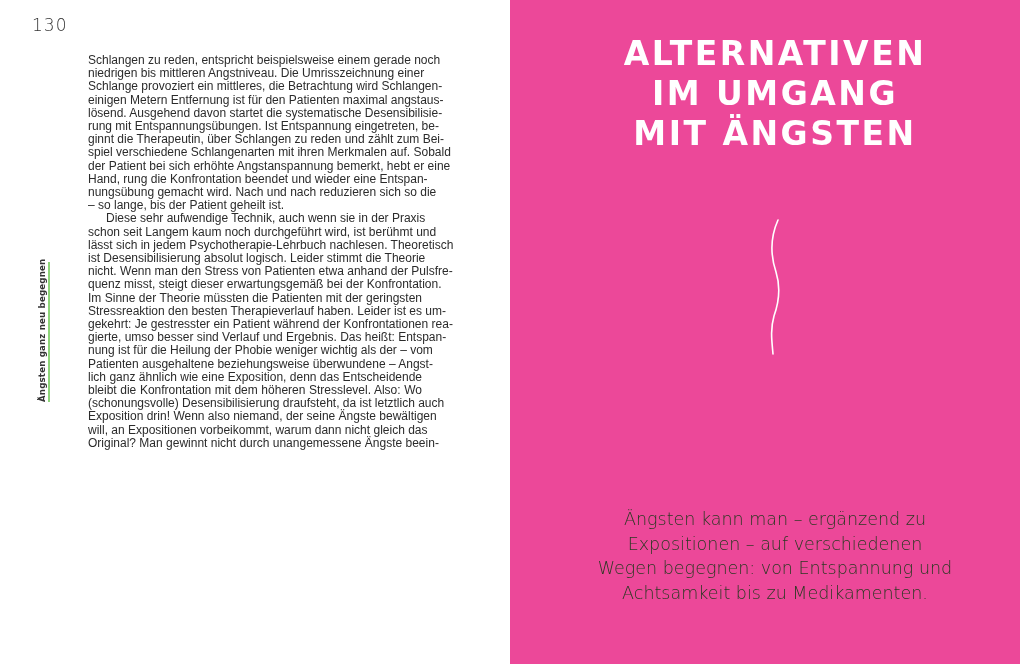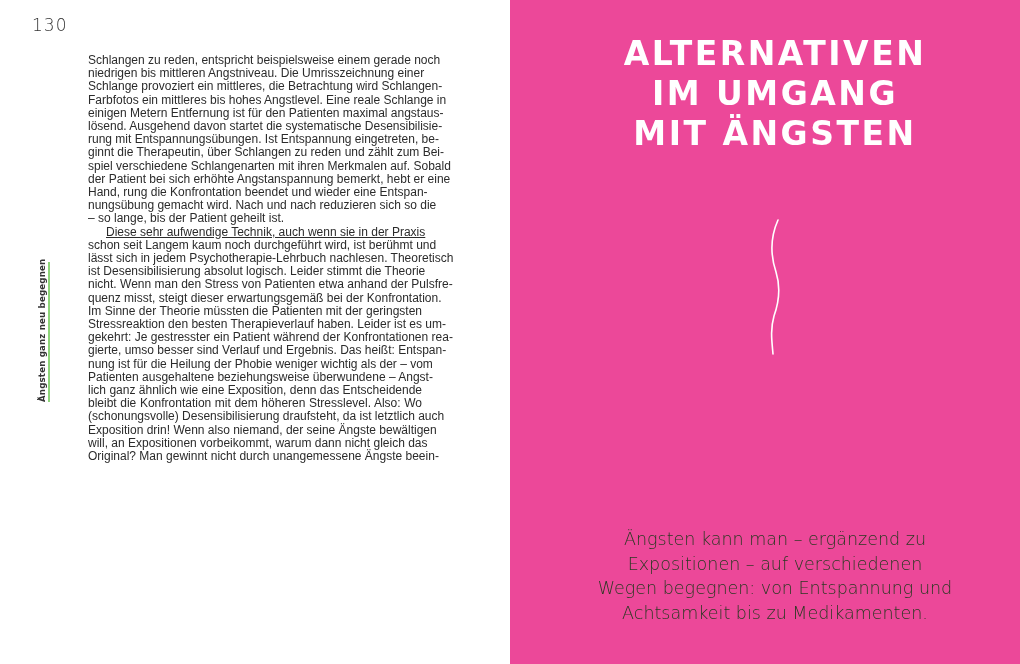--- a/index.html
+++ b/index.html
@@ -77,21 +77,20 @@
       display: block;
       white-space: nowrap;
       text-align: justify;
       text-align-last: justify;
     }
     .body-text .line.last {
       text-align-last: left;
     }
     .body-text .line.indent {
       padding-left: 18px;
-      text-decoration: underline;
     }
     .right-page {
       position: absolute;
       left: 510px;
       top: 0;
       width: 562px;
       height: 664px;
       background: #ec4899;
     }
     .chapter-title {
@@ -121,21 +120,20 @@
       position: absolute;
       left: 60px;
       top: 507px;
       width: 410px;
       text-align: center;
       font-family: "DejaVu Sans", sans-serif;
       font-weight: 300;
       font-size: 17.5px;
       line-height: 24.5px;
       color: #2a3a22;
-      margin-top: 20px;
     }
     .summary span {
       display: block;
       white-space: nowrap;
     }
   </style>
 </head>
 <body>
 
 <div class="left-page">
@@ -143,21 +141,20 @@
 
   <div class="side-label-wrap">
     <div class="side-label">Ängsten ganz neu begegnen</div>
   </div>
   <div class="side-rule"></div>
 
   <div class="body-text">
     <span class="line">Schlangen zu reden, entspricht beispielsweise einem gerade noch</span>
     <span class="line">niedrigen bis mittleren Angstniveau. Die Umrisszeichnung einer</span>
     <span class="line">Schlange provoziert ein mittleres, die Betrachtung wird Schlangen-</span>
-    <span class="line">Farbfotos ein mittleres bis hohes Angstlevel. Eine reale Schlange in</span>
     <span class="line">einigen Metern Entfernung ist für den Patienten maximal angstaus-</span>
     <span class="line">lösend. Ausgehend davon startet die systematische Desensibilisie-</span>
     <span class="line">rung mit Entspannungsübungen. Ist Entspannung eingetreten, be-</span>
     <span class="line">ginnt die Therapeutin, über Schlangen zu reden und zählt zum Bei-</span>
     <span class="line">spiel verschiedene Schlangenarten mit ihren Merkmalen auf. Sobald</span>
     <span class="line">der Patient bei sich erhöhte Angstanspannung bemerkt, hebt er eine</span>
     <span class="line">Hand, rung die Konfrontation beendet und wieder eine Entspan-</span>
     <span class="line">nungsübung gemacht wird. Nach und nach reduzieren sich so die</span>
     <span class="line last">– so lange, bis der Patient geheilt ist.</span>
     <span class="line indent">Diese sehr aufwendige Technik, auch wenn sie in der Praxis</span>

